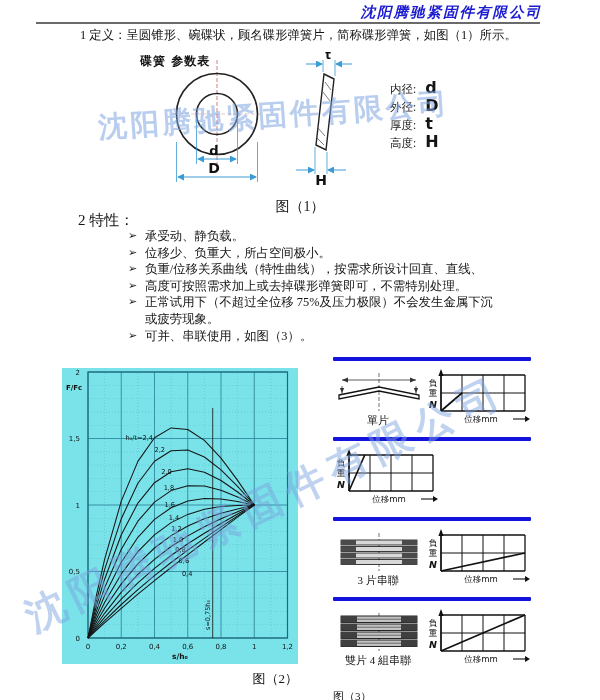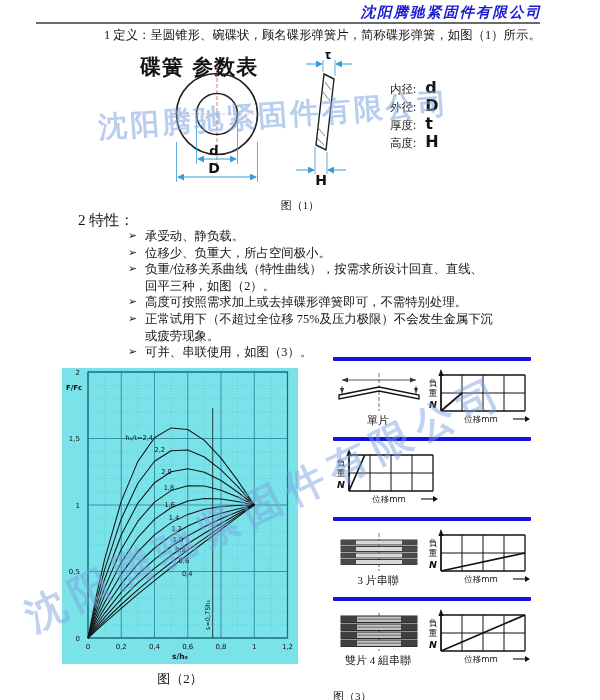--- a/index.html
+++ b/index.html
@@ -4,40 +4,40 @@
 <style>
   html,body{margin:0;padding:0;background:#e8e8e8;}
   .page{position:relative;width:600px;height:700px;background:#fff;overflow:hidden;
         font-family:"Liberation Serif","DejaVu Serif",serif;color:#141414;}
   .abs{position:absolute;}
   
   .company{top:3px;left:0;right:58px;text-align:right;color:#1b1bd0;font-weight:bold;
            font-style:italic;font-size:14.5px;letter-spacing:2px;}
   .header-rule{top:22px;left:36px;width:504px;border-top:2px solid #6a6a6a;height:0;}
   
-  .definition{top:27px;left:104px;width:480px;font-size:12.4px;white-space:nowrap;}
+  .definition{top:27px;left:80px;width:480px;font-size:12.4px;white-space:nowrap;}
   
   .fig1{top:52px;left:100px;width:445px;height:164px;}
-  .fig1-title{position:absolute;left:40px;top:1px;font-weight:bold;font-size:21px;letter-spacing:1px;
+  .fig1-title{position:absolute;left:40px;top:1px;font-weight:bold;font-size:12px;letter-spacing:1px;
               font-family:"DejaVu Sans",sans-serif;}
   .fig1-svg{position:absolute;left:0;top:0;}
   .fig1-params{position:absolute;left:283px;top:26px;}
   .param-row{height:18px;}
   .param-label{font-size:11.5px;color:#222;margin-left:7px;}
   .param-sym{font-size:16px;font-weight:bold;font-family:"DejaVu Sans",sans-serif;margin-left:9px;}
-  .fig1-caption{position:absolute;left:155px;top:146px;width:90px;text-align:center;font-size:11px;}
+  .fig1-caption{position:absolute;left:155px;top:146px;width:90px;text-align:center;font-size:14px;}
   
   .charh{top:211px;left:78px;font-size:15px;}
   .bullets{top:228px;left:128px;width:424px;font-size:12.4px;line-height:16.6px;}
   .bullet{position:relative;padding-left:17px;}
   .bullet .arrow{position:absolute;left:0;top:0;font-family:"DejaVu Sans",sans-serif;font-size:11px;}
   .bl{display:block;}
   
   .fig2{top:368px;left:62px;width:236px;height:296px;}
-  .fig2-caption{top:670px;left:62px;width:236px;text-align:center;font-size:13px;}
+  .fig2-caption{top:670px;left:62px;width:236px;text-align:right;font-size:13px;}
   
   .fig3{top:357px;left:333px;width:198px;}
   .bar{height:4px;background:#1313dd;border-radius:1px;margin-bottom:8px;}
   .sec-row{height:60px;margin-bottom:8px;display:flex;justify-content:space-between;align-items:flex-start;}
   .pic{width:90px;text-align:center;}
   .pic svg{display:block;margin:0 auto;}
   .pic-label{font-size:11px;margin-top:0;color:#111;}
   .fig3-caption{text-align:left;font-size:11px;padding-right:34px;margin-top:20px;}
   
   .wm{pointer-events:none;font-weight:bold;white-space:nowrap;z-index:9;}
@@ -116,21 +116,20 @@
         <span class="bl"></span>
       </div>
     <div class="bullet">
         <span class="arrow">➢</span>
         <span class="bl">位移少、负重大，所占空间极小。</span>
         <span class="bl"></span>
       </div>
     <div class="bullet">
         <span class="arrow">➢</span>
         <span class="bl">负重/位移关系曲线（特性曲线），按需求所设计回直、直线、</span>
-        <span class="bl">回平三种，如图（2）。</span>
       </div>
     <div class="bullet">
         <span class="arrow">➢</span>
         <span class="bl">高度可按照需求加上或去掉碟形弹簧即可，不需特别处理。</span>
         <span class="bl"></span>
       </div>
     <div class="bullet">
         <span class="arrow">➢</span>
         <span class="bl">正常试用下（不超过全位移 75%及压力极限）不会发生金属下沉</span>
         <span class="bl">或疲劳现象。</span>

